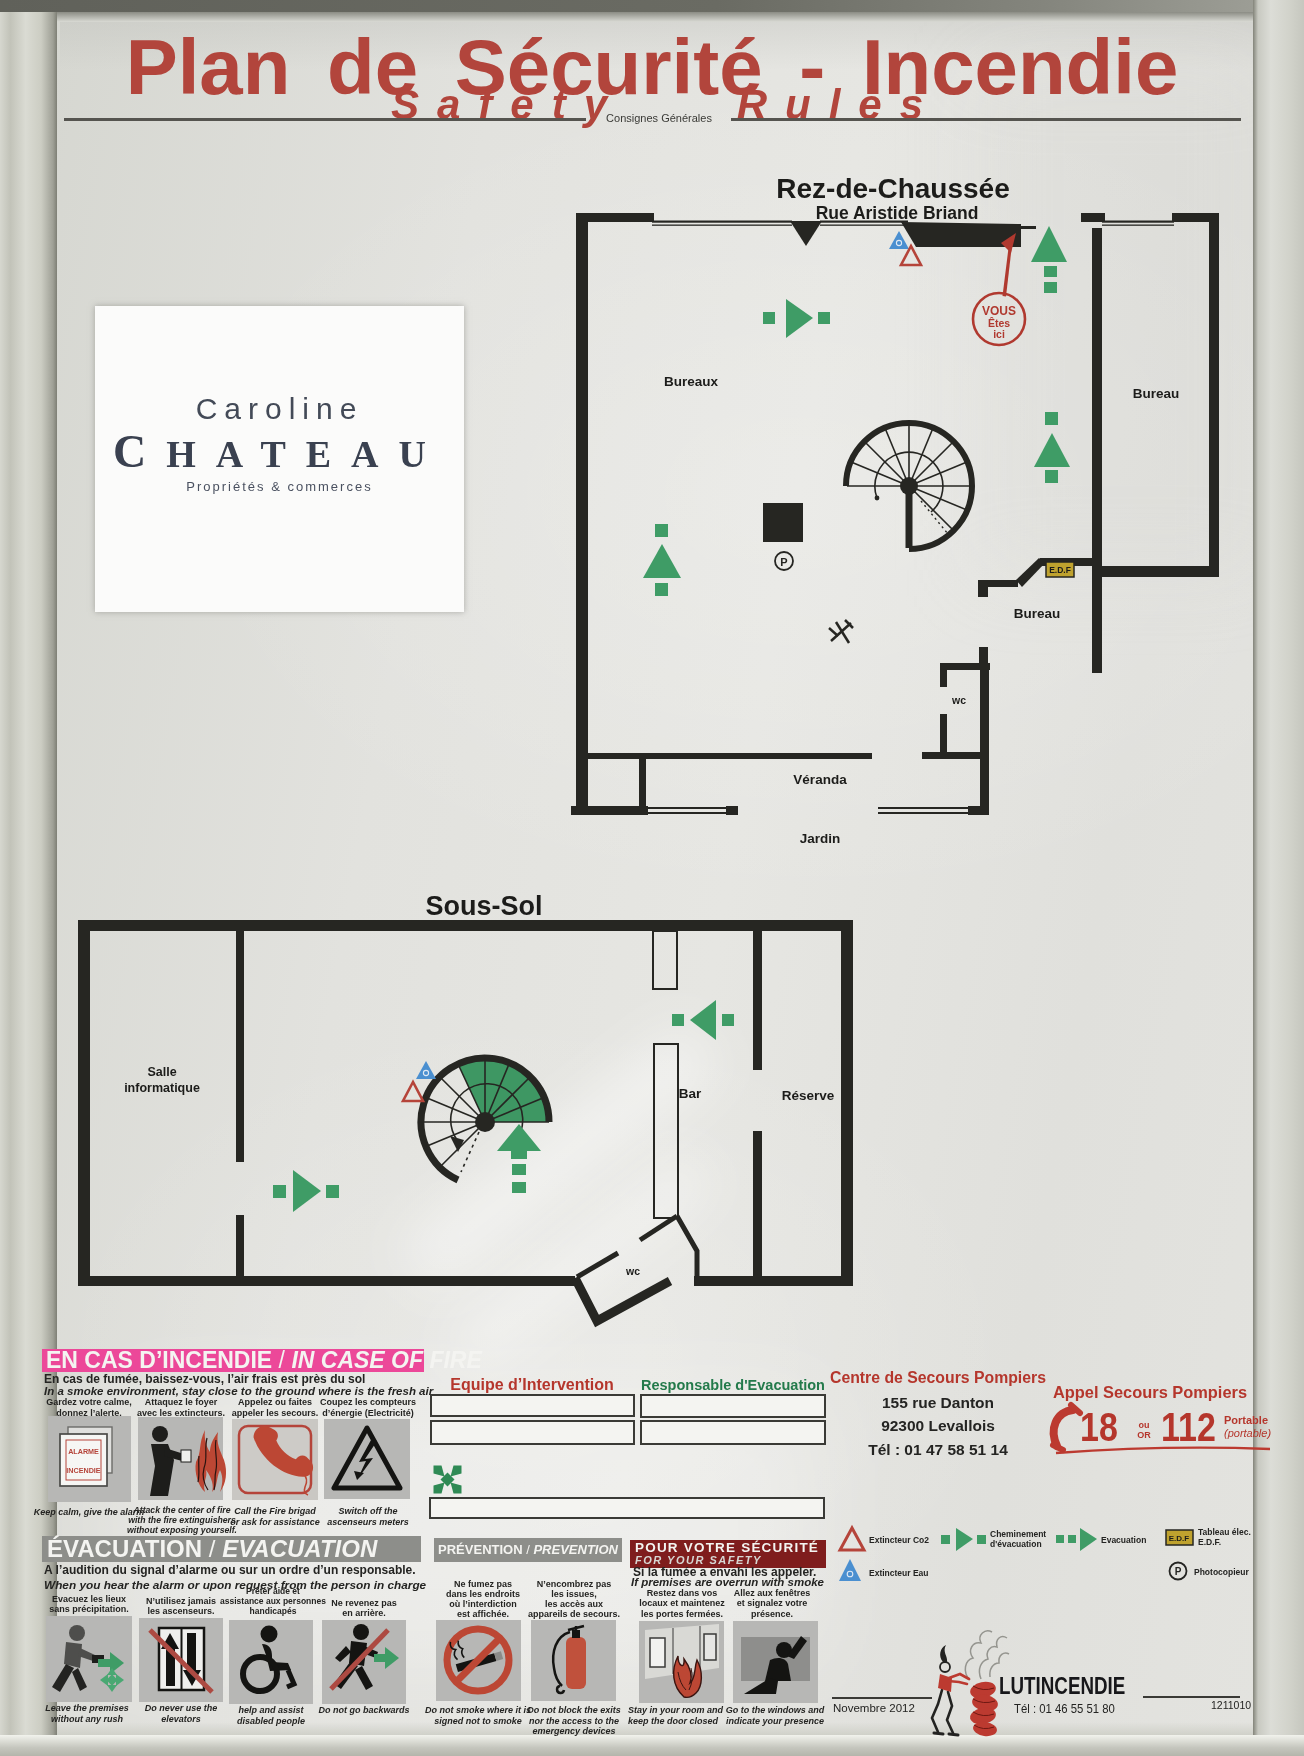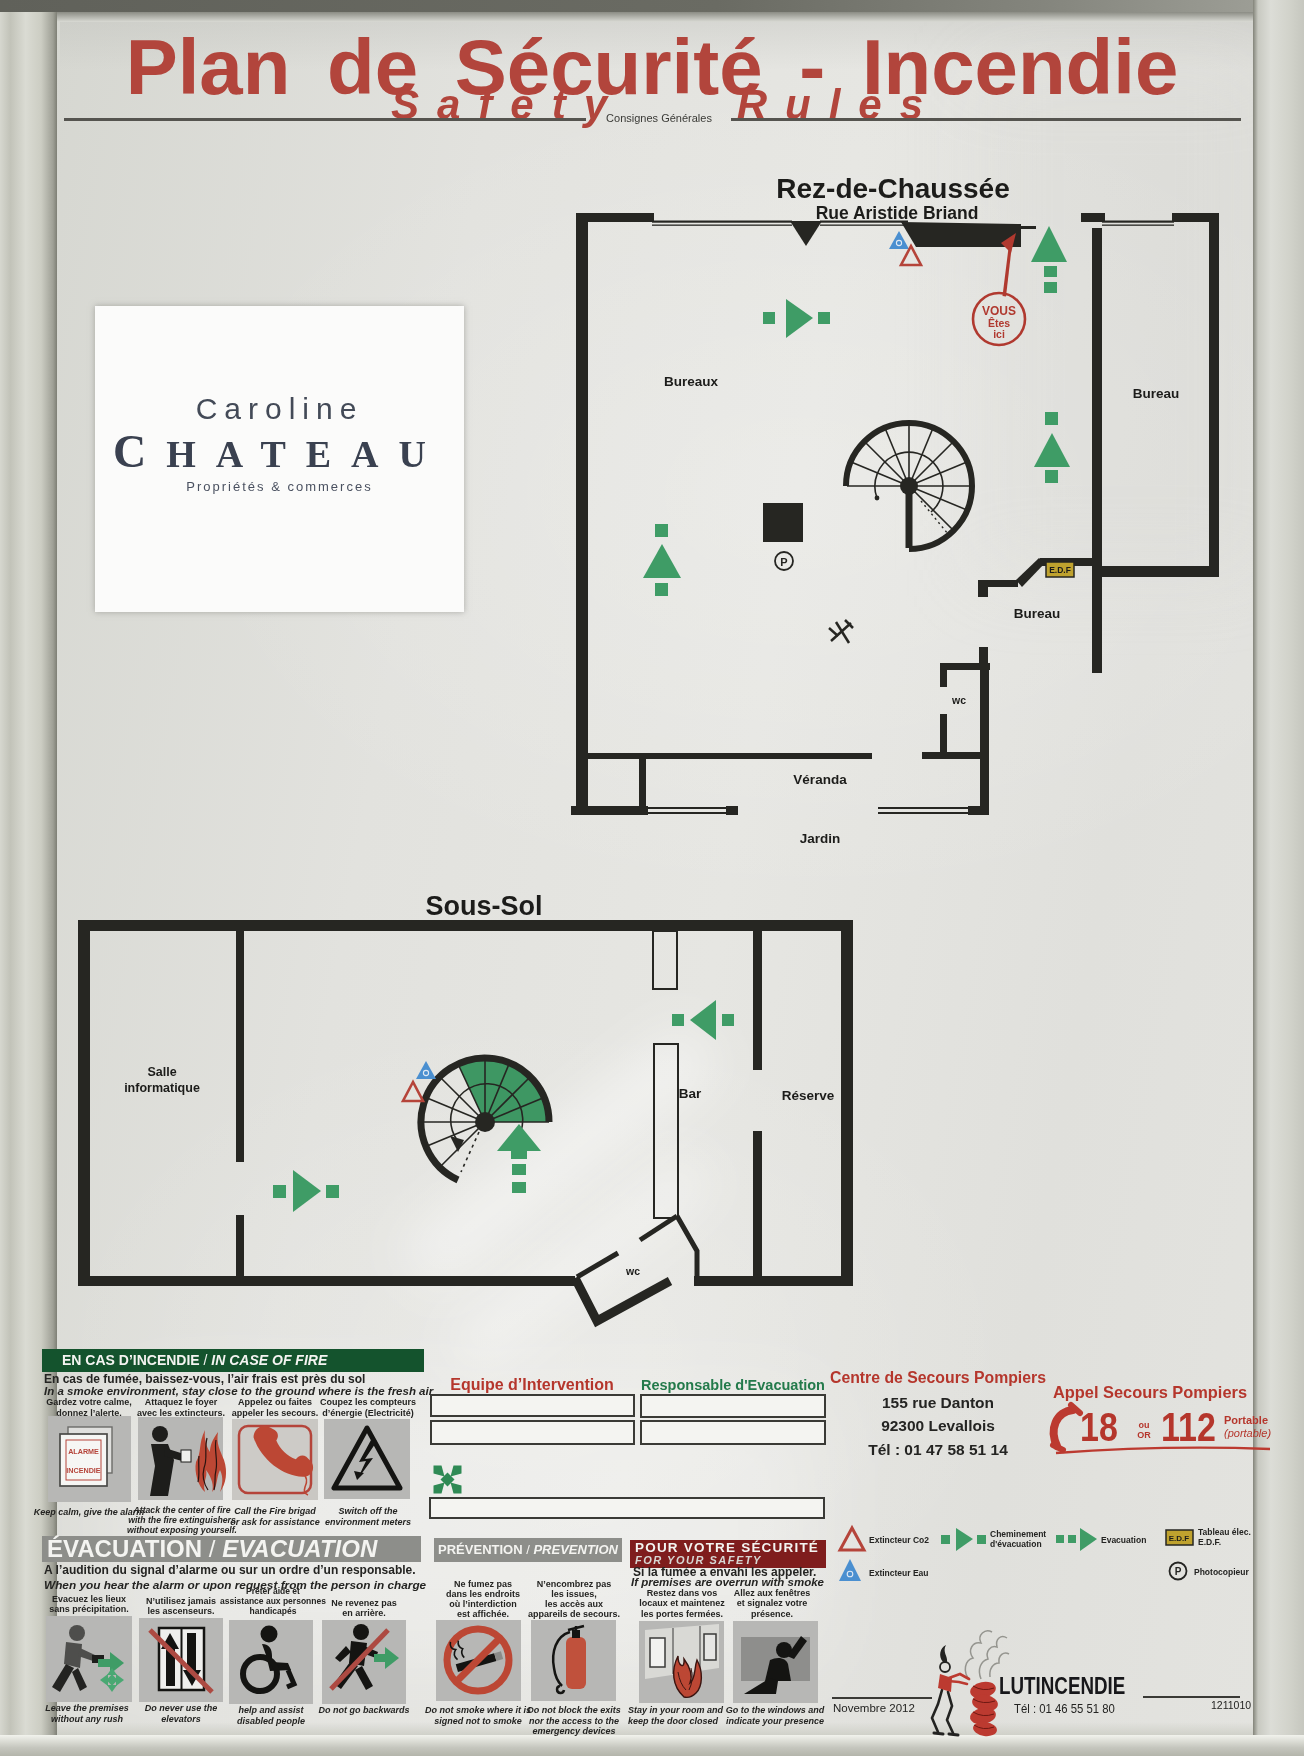--- a/index.html
+++ b/index.html
@@ -302,41 +302,41 @@
 </svg>
 
 <div class="abs" style="left:95px;top:306px;width:369px;height:306px;background:#fbfbfa;box-shadow:0 0 6px rgba(120,120,115,.55);"></div>
 
 <div class="abs" style="left:95px;top:392px;width:369px;text-align:center;font-size:30px;font-weight:500;letter-spacing:7px;color:#434a57;white-space:nowrap;">Caroline</div>
 
 <div class="abs" style="left:95px;top:425px;width:369px;text-align:center;font-family:'Liberation Serif',serif;font-size:46px;font-weight:bold;letter-spacing:20px;color:#3a4150;white-space:nowrap;">C<span style="font-size:38px;">HATEAU</span></div>
 
 <div class="abs" style="left:95px;top:479px;width:369px;text-align:center;font-size:13px;letter-spacing:2px;color:#4a5160;white-space:nowrap;">Propriétés &amp; commerces</div>
 
-<div class="abs" style="left:42px;top:1349px;width:382px;height:23px;background:#14532d;color:#f4f4f1;font-size:14px;white-space:nowrap;font-weight:bold;line-height:23px;padding-left:20px;box-sizing:border-box;">EN CAS D’INCENDIE<span style="font-weight:normal;"> / </span><span style="font-style:italic;">IN CASE OF FIRE</span></div>
+<div class="abs" style="left:42px;top:1349px;width:382px;height:23px;background:#ec4899;color:#f4f4f1;font-size:23px;white-space:nowrap;font-weight:bold;line-height:23px;padding-left:4px;box-sizing:border-box;">EN CAS D’INCENDIE<span style="font-weight:normal;"> / </span><span style="font-style:italic;">IN CASE OF FIRE</span></div>
 
 <div class="abs" style="left:44px;top:1372px;width:420px;font-size:12px;font-weight:bold;color:#242422;white-space:nowrap;">En cas de fumée, baissez-vous, l’air frais est près du sol</div>
 
 <div class="abs" style="left:44px;top:1385px;width:420px;font-size:11.5px;font-weight:bold;font-style:italic;color:#242422;white-space:nowrap;">In a smoke environment, stay close to the ground where is the fresh air</div>
 
 <div class="abs" style="left:40px;top:1397px;width:98px;text-align:center;font-size:9px;font-weight:bold;line-height:1.18;color:#242422;">Gardez votre calme,<br>donnez l’alerte.</div>
 
 <div class="abs" style="left:134px;top:1397px;width:94px;text-align:center;font-size:9px;font-weight:bold;line-height:1.18;color:#242422;">Attaquez le foyer<br>avec les extincteurs.</div>
 
 <div class="abs" style="left:228px;top:1397px;width:94px;text-align:center;font-size:9px;font-weight:bold;line-height:1.18;color:#242422;">Appelez ou faites<br>appeler les secours.</div>
 
 <div class="abs" style="left:318px;top:1397px;width:100px;text-align:center;font-size:9px;font-weight:bold;line-height:1.18;color:#242422;">Coupez les compteurs<br>d’énergie (Electricité)</div>
 
 <div class="abs" style="left:29px;top:1507px;width:120px;text-align:center;font-size:9px;font-weight:bold;font-style:italic;line-height:1.18;color:#242422;white-space:nowrap;">Keep calm, give the alarm</div>
 
 <div class="abs" style="left:120px;top:1505px;width:124px;text-align:center;font-size:8.7px;font-weight:bold;font-style:italic;line-height:1.15;color:#242422;">Attack the center of fire<br>with the fire extinguishers<br>without exposing yourself.</div>
 
 <div class="abs" style="left:230px;top:1506px;width:90px;text-align:center;font-size:9px;font-weight:bold;font-style:italic;line-height:1.18;color:#242422;">Call the Fire brigad or ask for assistance</div>
 
-<div class="abs" style="left:322px;top:1506px;width:92px;text-align:center;font-size:9px;font-weight:bold;font-style:italic;line-height:1.18;color:#242422;">Switch off the environment meters</div>
+<div class="abs" style="left:322px;top:1506px;width:92px;text-align:center;font-size:9px;font-weight:bold;font-style:italic;line-height:1.18;color:#242422;">Switch off the ascenseurs meters</div>
 
 <div class="abs" style="left:430px;top:1376px;width:204px;text-align:center;font-size:16px;font-weight:bold;color:#b5362c;">Equipe d’Intervention</div>
 
 <div class="abs" style="left:430px;top:1394px;width:201px;height:19px;border:2px solid #3a3a36;background:#f4f4f1;"></div>
 
 <div class="abs" style="left:430px;top:1420px;width:201px;height:21px;border:2px solid #3a3a36;background:#f4f4f1;"></div>
 
 <div class="abs" style="left:638px;top:1377px;width:190px;text-align:center;font-size:14.5px;font-weight:bold;color:#237a4b;white-space:nowrap;">Responsable d'Evacuation</div>
 
 <div class="abs" style="left:640px;top:1394px;width:182px;height:20px;border:2px solid #3a3a36;background:#f4f4f1;"></div>

